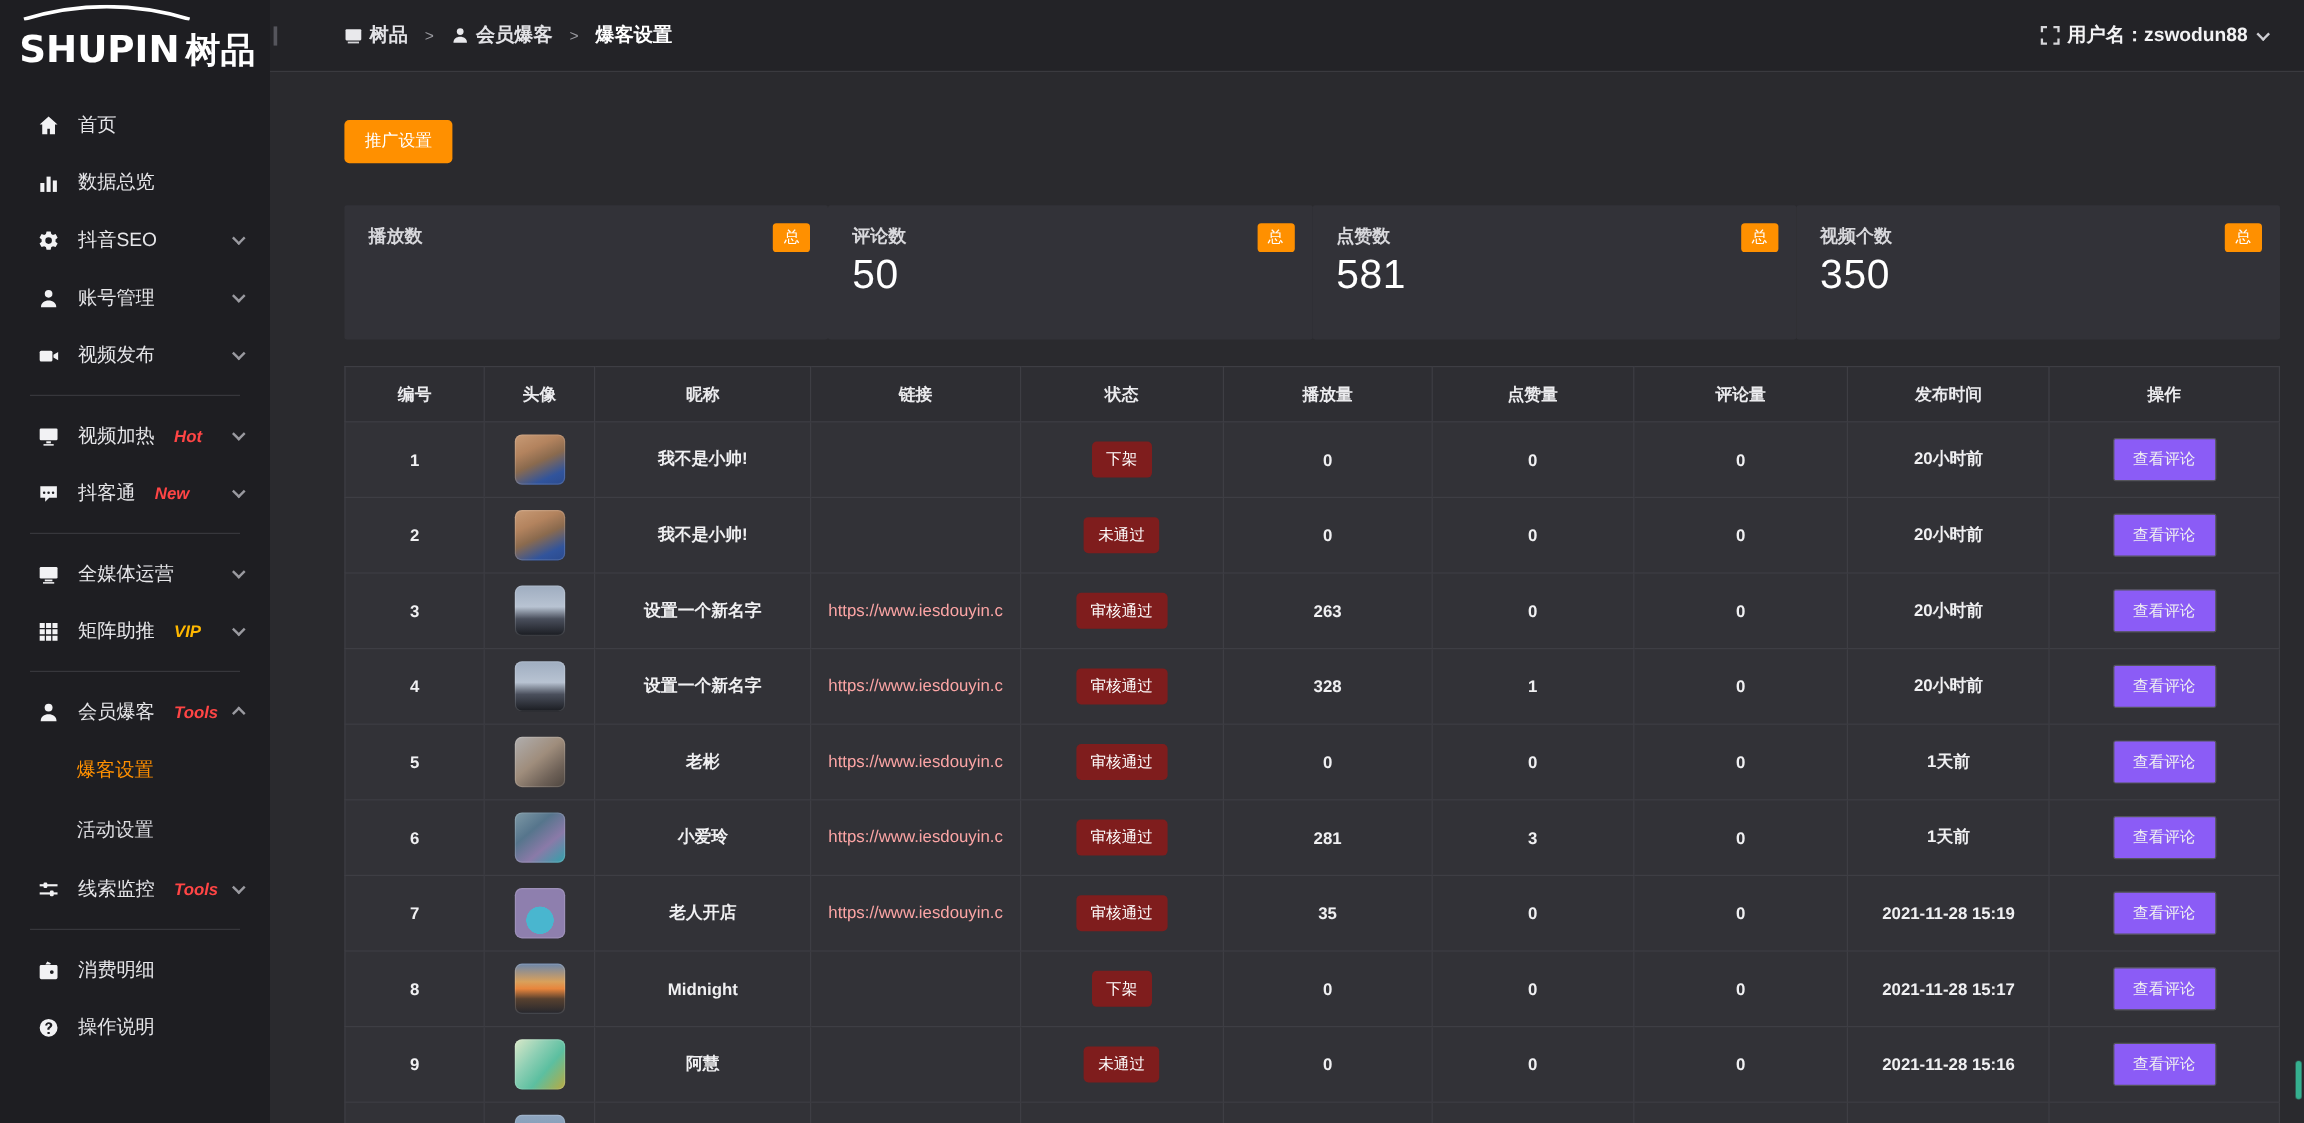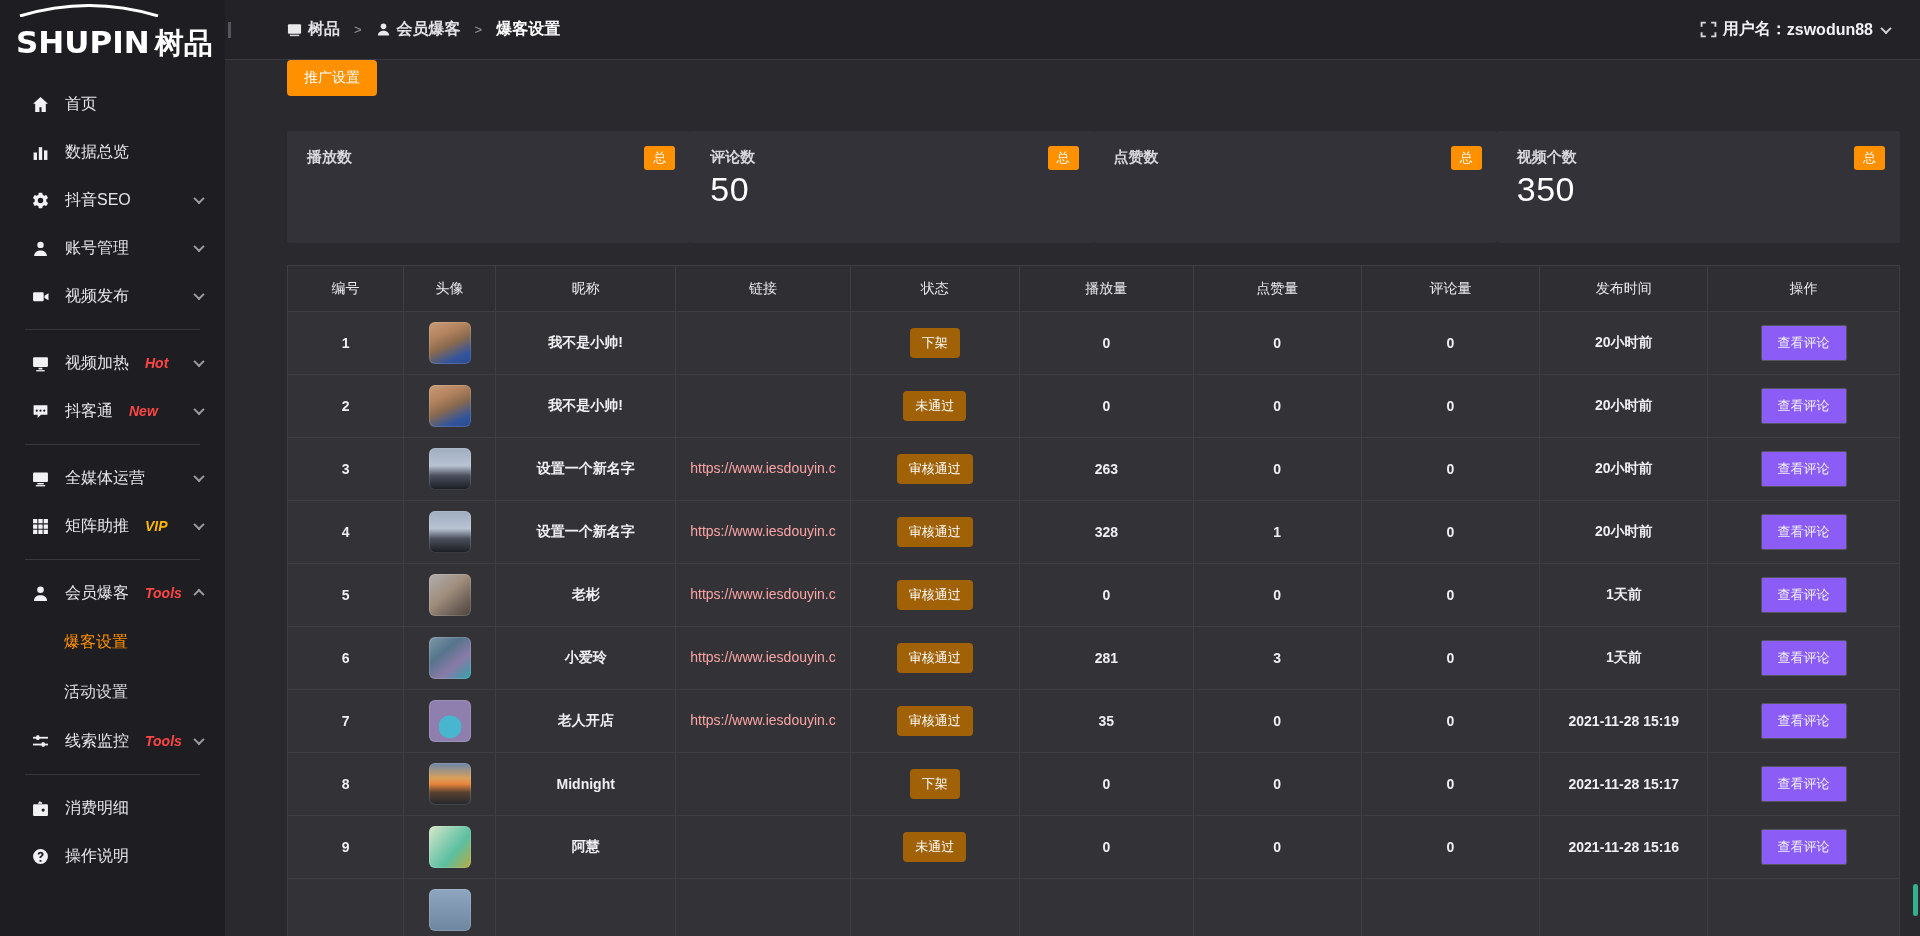--- a/index.html
+++ b/index.html
@@ -43,51 +43,51 @@
   .crumb-sep { margin:0 14px; color:#9a9aa0; font-size:13px; }
   .crumb-title { font-weight:700; color:#fff; }
   .topbar-right { margin-left:auto; display:flex; align-items:center; gap:6px; }
   .fs-icon { display:inline-flex; cursor:pointer; color:#d6d6da; }
   .fs-icon svg { width:17px; height:17px; stroke:currentColor; fill:none; stroke-width:1.8; }
   .user-box { display:flex; align-items:center; font-size:16px; font-weight:700; color:#f2f2f4; cursor:pointer; }
   .user-box .chev { margin-left:9px; border-color:#cfcfd4; }
 
   
   .main { position:absolute; left:225px; right:0; top:60px; bottom:0; padding:0 20px 0 62px; }
-  .promo-btn { display:inline-block; background:#ff9000; color:#fff;
+  .promo-btn { margin-top:40px; display:inline-block; background:#ff9000; color:#fff;
     font-size:14px; padding:9px 17px; border:none; border-radius:4px; cursor:pointer;
     font-family:inherit; }
 
   .cards { display:flex; margin-top:35px; }
   .card { flex:1; height:112px; background:#323238; border-radius:2px; position:relative;
     padding:17px 20px; }
   .card-label { font-size:15px; color:#d8d8dc; font-weight:700; }
   .card-value { font-size:34px; color:#fff; margin-top:3px; font-weight:400; letter-spacing:.5px; }
   .card-badge { position:absolute; right:15px; top:15px; background:#ff9000; color:#fff;
     font-size:13px; padding:3px 9px; border-radius:3px; }
 
   .table-wrap { margin-top:22px; }
   table { width:100%; border-collapse:collapse; table-layout:fixed; background:#323237; }
   th, td { border:1px solid #3e3e44; text-align:center; vertical-align:middle;
     font-size:14px; color:#f0f0f2; overflow:hidden; white-space:nowrap; }
-  th { height:46px; background:#2e2e33; font-weight:400; color:#ebebee; }
+  th { height:46px; background:#2e2e33; font-weight:700; color:#ebebee; }
   td { height:63px; font-weight:700; }
   .avatar { width:42px; height:42px; border-radius:6px; margin:0 auto;
     box-shadow:0 0 0 1px rgba(255,255,255,.14) inset; }
   .av-kid     { background:linear-gradient(155deg,#c89b76 0%,#b3835e 30%,#8a6a4e 52%,#31549c 80%,#2a4a8e 100%); }
   .av-sky     { background:linear-gradient(180deg,#9fadc0 0%,#b8c3d2 42%,#4a4f5c 66%,#191b20 100%); }
   .av-man     { background:linear-gradient(140deg,#b0aeae 0%,#9f8d7c 45%,#6e6157 75%,#4c443e 100%); }
   .av-room    { background:linear-gradient(140deg,#7e99a6 0%,#56758c 35%,#8a7aa8 65%,#2fa3ab 100%); }
   .av-cartoon { background:radial-gradient(circle at 50% 64%,#49b6cf 0%,#49b6cf 33%,#8e7fae 34%,#8e7fae 100%); }
   .av-sunset  { background:linear-gradient(180deg,#6b86ab 0%,#d9a05b 36%,#e8853c 50%,#58412f 70%,#23262e 100%); }
   .av-pond    { background:linear-gradient(130deg,#d9e8c8 0%,#8ecfb4 35%,#5cbfa0 62%,#baa93f 100%); }
   .av-blue    { background:linear-gradient(180deg,#8fa6c0 0%,#6f86a0 100%); }
   .cell-link { color:#fca5a5; text-decoration:none; font-weight:400; display:inline-block;
     max-width:100%; overflow:hidden;text-align:center; }
-  .status-badge { display:inline-block; background:#a16207; color:#fff; font-weight:400;
+  .status-badge { display:inline-block; background:#7f1d1d; color:#fff; font-weight:400;
     font-size:13px; padding:6px 12px; border-radius:4px; }
   .view-btn { background:#8b5cf6; border:1px solid #55555c; color:#f0f0f2; font-size:13px;
     padding:8px 16px; border-radius:2px; cursor:pointer; font-family:inherit; }
 
   .scroll-thumb { position:fixed; right:2px; top:884px; width:5px; height:32px;
     background:#35b08f; border-radius:3px; cursor:pointer; }
 </style>
 </head>
 <body>
 
@@ -283,20 +283,21 @@
         <div class="card-label">播放数</div>
         <span class="card-badge">总</span>
       </div>
       <div class="card">
         <div class="card-label">评论数</div>
         <div class="card-value">50</div>
         <span class="card-badge">总</span>
       </div>
       <div class="card">
         <div class="card-label">点赞数</div>
+        <div class="card-value">581</div>
         <span class="card-badge">总</span>
       </div>
       <div class="card">
         <div class="card-label">视频个数</div>
         <div class="card-value">350</div>
         <span class="card-badge">总</span>
       </div>
     </div>
 
   <div class="table-wrap">

